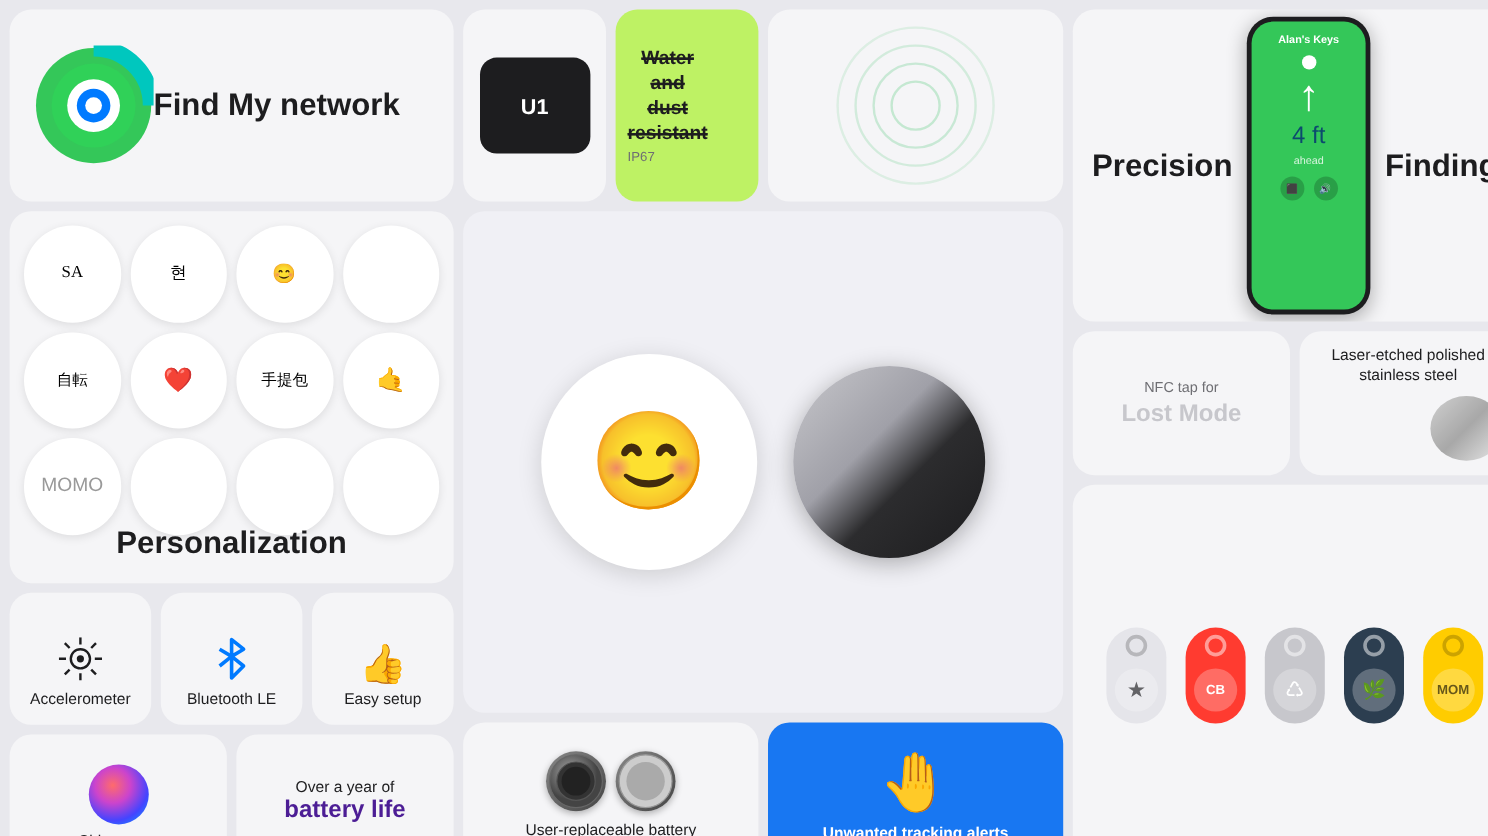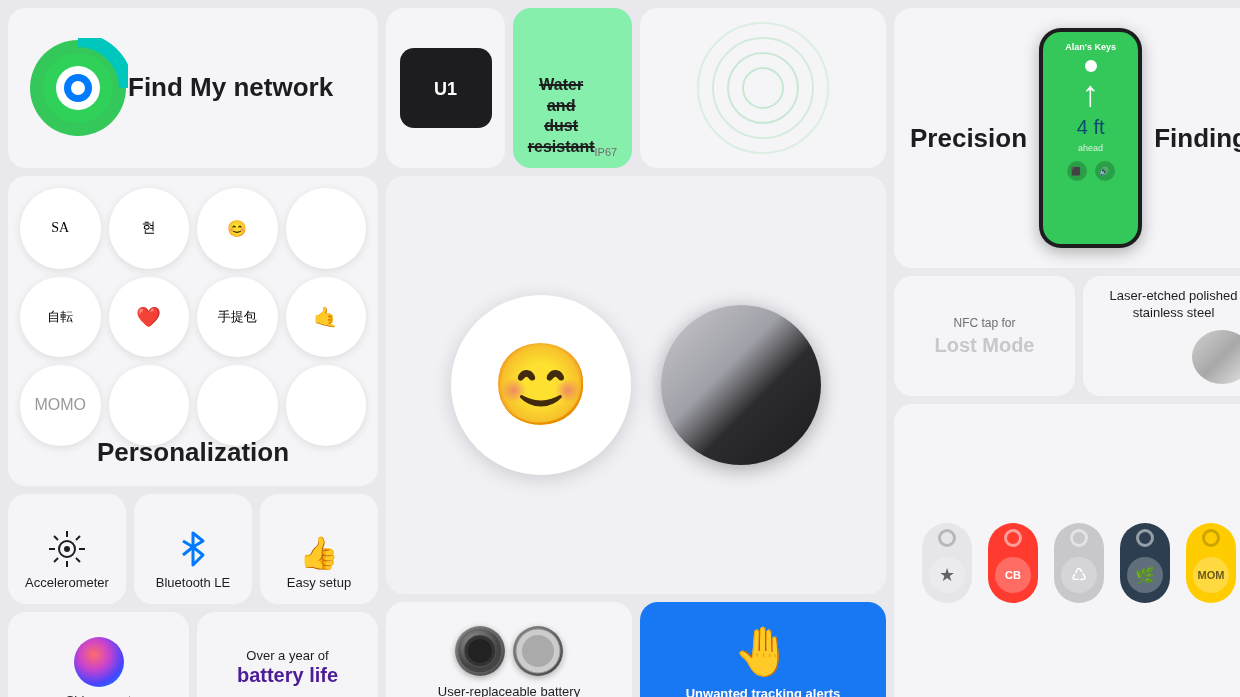--- a/index.html
+++ b/index.html
@@ -182,25 +182,25 @@
       height: 80px;
       background: #1d1d1f;
       border-radius: 14px;
       display: flex;
       flex-direction: column;
       align-items: center;
       justify-content: center;
       gap: 2px;
     }
     .water-card {
-      background: #86efac;
-      border-radius: 18px;
-      display: flex;
-      flex-direction: row;
-      align-items: flex-end;
+      background: #bef264;
+      border-radius: 18px;
+      display: flex;
+      flex-direction: column;
+      align-items: flex-start;
       justify-content: center;
       padding: 10px;
       grid-column: span 1;
     }
     .water-text {
       font-size: 18px;
       font-weight: 700;
       color: #1d1d1f;
       text-align: center;
       text-decoration: line-through;
@@ -341,21 +341,21 @@
       height: 260px;
       position: relative;
     }
     .precision-text {
       font-size: 26px;
       font-weight: 700;
       color: #1d1d1f;
     }
     .phone-mockup {
       width: 110px;
-      height: 220px;
+      height: 248px;
       background: #1d1d1f;
       border-radius: 22px;
       overflow: hidden;
       position: relative;
       box-shadow: 0 4px 16px rgba(0,0,0,0.3);
     }
     .phone-screen {
       position: absolute;
       top: 4px; left: 4px; right: 4px; bottom: 4px;
       background: #34c759;

